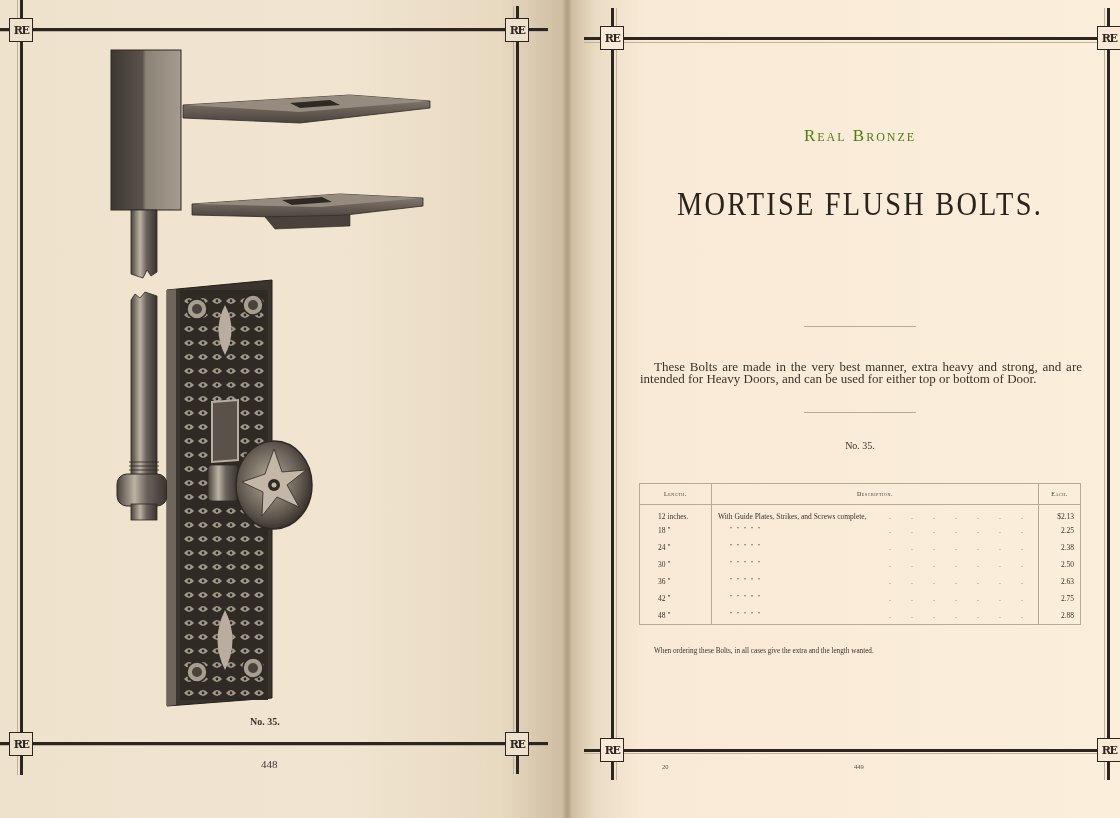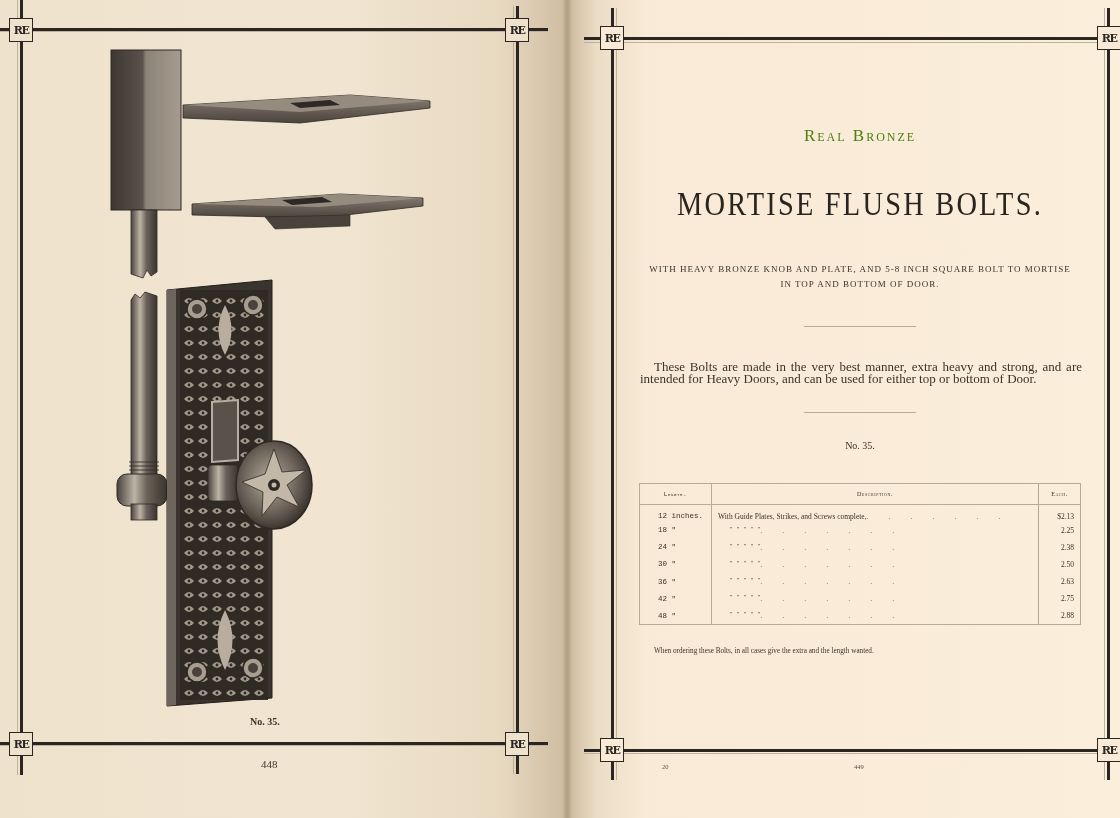--- a/index.html
+++ b/index.html
@@ -66,24 +66,24 @@
     .price-table {
       position: absolute; left: 639px; top: 483px; width: 442px; height: 142px;
       border: 1px solid #b7aa97; border-collapse: collapse; font-size: 7.5px; color: #3a332b;
     }
     .price-table th {
       height: 21px; font-size: 6px; font-weight: normal; letter-spacing: 0.6px; font-variant: small-caps;
       border-bottom: 1px solid #b7aa97; border-right: 1px solid #b7aa97; text-align: center;
     }
     .price-table td { height: 16.2px; border-right: 1px solid #b7aa97; padding: 0 6px; }
     .price-table tr.first td { padding-top: 6px; }
-    .col-len { width: 72px; text-align: left; padding-left: 18px !important; font-family: Liberation Mono, monospace; }
+    .col-len { width: 72px; text-align: left; padding-left: 18px !important; }
     .col-desc { width: 328px; }
     .col-each { width: 42px; text-align: right; }
-    .ditto-row { display: flex; }
+    .ditto-row { display: flex; justify-content: space-between; }
     .dittos { display: flex; gap: 27px; padding-left: 12px; font-size: 6px; }
     .leaders { letter-spacing: 9px; font-size: 8px; padding-right: 0; color: #6b6157; }
 
     .note { position: absolute; left: 654px; top: 647px; font-size: 7.2px; color: #3a332b; }
     .folio-r1 { position: absolute; left: 662px; top: 763px; font-size: 6.5px; color: #5a5148; }
     .folio-r2 { position: absolute; left: 854px; top: 763px; font-size: 6.5px; color: #5a5148; }
   </style>
 </head>
 <body>
 
@@ -203,21 +203,20 @@
   <div class="rule v" style="left:1107px;top:8px;height:772px;"></div>
   <div class="rule v shadow" style="left:1104px;top:8px;height:772px;width:1px;"></div>
 
   <div class="monogram r" style="left:600px;top:26px;">RE</div>
   <div class="monogram r" style="left:1097px;top:26px;">RE</div>
   <div class="monogram r" style="left:600px;top:738px;">RE</div>
   <div class="monogram r" style="left:1097px;top:738px;">RE</div>
 
   <div class="r-abs subtitle">Real Bronze</div>
   <div class="r-abs title">MORTISE FLUSH BOLTS.</div>
-  <div class="r-abs desc">WITH HEAVY BRONZE KNOB AND PLATE, AND 5-8 INCH SQUARE BOLT TO MORTISE IN TOP AND BOTTOM OF DOOR.</div>
 
   <div class="hr" style="left:804px;top:326px;width:112px;"></div>
   <div class="para">These Bolts are made in the very best manner, extra heavy and strong, and are intended for Heavy Doors, and can be used for either top or bottom of Door.</div>
   <div class="hr" style="left:804px;top:412px;width:112px;"></div>
 
   <div class="r-abs item-no">No. 35.</div>
 
   <table class="price-table">
     <thead>
       <tr>

